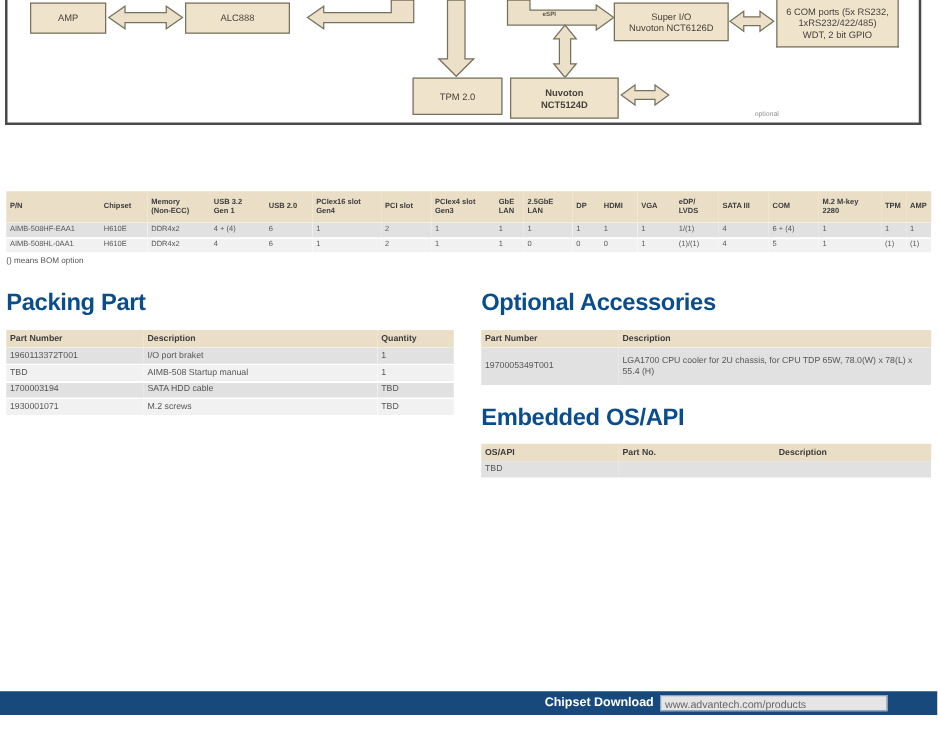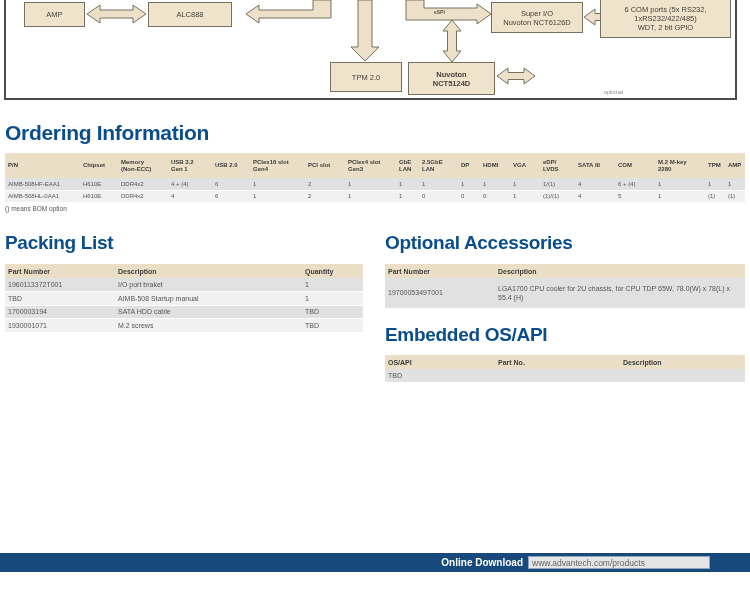--- a/index.html
+++ b/index.html
@@ -15,21 +15,21 @@
   .arrow { fill:#ece0c8; stroke:#76715f; stroke-width:1; }
   .dbox { position:absolute; background:#efe3cc; border:1px solid #76715f;
     display:flex; flex-direction:column; align-items:center; justify-content:center;
     font-size:7.5px; line-height:1.2; color:#46423a; text-align:center; }
   .dbox-amp     { left:24px;  top:2px;  width:61px;  height:25px; }
   .dbox-alc888  { left:148px; top:2px;  width:84px;  height:25px; }
   .dbox-tpm     { left:330px; top:62px; width:72px;  height:30px;text-align:center; }
   .dbox-nct5124 { left:408px; top:62px; width:87px;  height:33px;font-weight:bold; }
   .dbox-rs232   { left:537px; top:66px; width:86px;  height:21px; }
   .dbox-superio { left:491px; top:2px;  width:92px;  height:31px; }
-  .dbox-com     { left:600px; top:0;    width:131px; height:38px; border-top:none;align-items:center; }
+  .dbox-com     { left:621px; top:0;    width:98px; height:38px; border-top:none;align-items:center; }
   .lbl-espi { position:absolute; left:434px; top:9px; font-size:5px; font-weight:bold;
     color:#5c5546; }
   .lbl-optional { position:absolute; left:585px; top:89px; width:38px; text-align:right;
     font-size:5.5px; color:#8c8c8c; }
 
   
   .sec-title { position:absolute; color:#0a4d8c; font-weight:bold; letter-spacing:-0.3px; }
   #ordering-title    { left:5px;   top:121px; font-size:21px; }
   #packing-title     { left:5px;   top:232px; font-size:19px; }
   #accessories-title { left:385px; top:232px; font-size:19px; }
@@ -105,21 +105,20 @@
     </div>
     <div class="dbox dbox-com">
       <span>6 COM ports (5x RS232,</span>
       <span>1xRS232/422/485)</span>
       <span>WDT, 2 bit GPIO</span>
     </div>
     <span class="lbl-espi">eSPI</span>
     <span class="lbl-optional">optional</span>
   </div>
 
-  <div class="sec-title" id="ordering-title">Ordering Information</div>
   <table id="ordering-table">
     <colgroup>
       <col style="width:75px">
         <col style="width:38px">
         <col style="width:50px">
         <col style="width:44px">
       <col style="width:38px">
         <col style="width:55px">
         <col style="width:40px">
         <col style="width:51px">
@@ -206,21 +205,21 @@
           <td>4</td>
           <td>5</td>
           <td>1</td>
           <td>(1)</td>
           <td>(1)</td>
         </tr>
       </tbody>
     </table>
   <div class="footnote">() means BOM option</div>
 
-  <div class="sec-title" id="packing-title">Packing List</div>
+  <div class="sec-title" id="packing-title">Packing Part</div>
   <table id="packing-table">
     <colgroup>
         <col style="width:110px">
         <col style="width:187px">
         <col style="width:61px">
       </colgroup>
   <thead>
         <tr>
           <th>Part Number</th>
           <th>Description</th>
@@ -288,19 +287,19 @@
       <tbody>
         <tr>
           <td>TBD</td>
           <td></td>
           <td></td>
         </tr>
       </tbody>
     </table>
 
   <div class="footer-bar">
-    <span class="footer-label">Online Download</span>
+    <span class="footer-label">Chipset Download</span>
     <div class="url-box">
       <span class="url-text">www.advantech.com/products</span>
     </div>
   </div>
 
 </div>
 
 </body></html>

